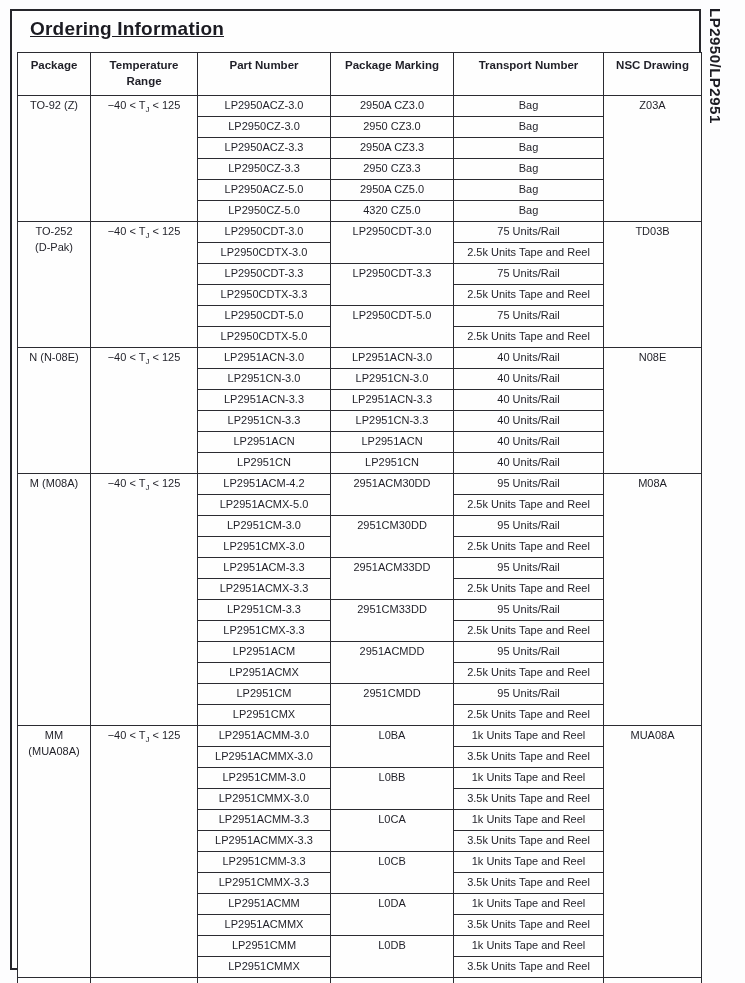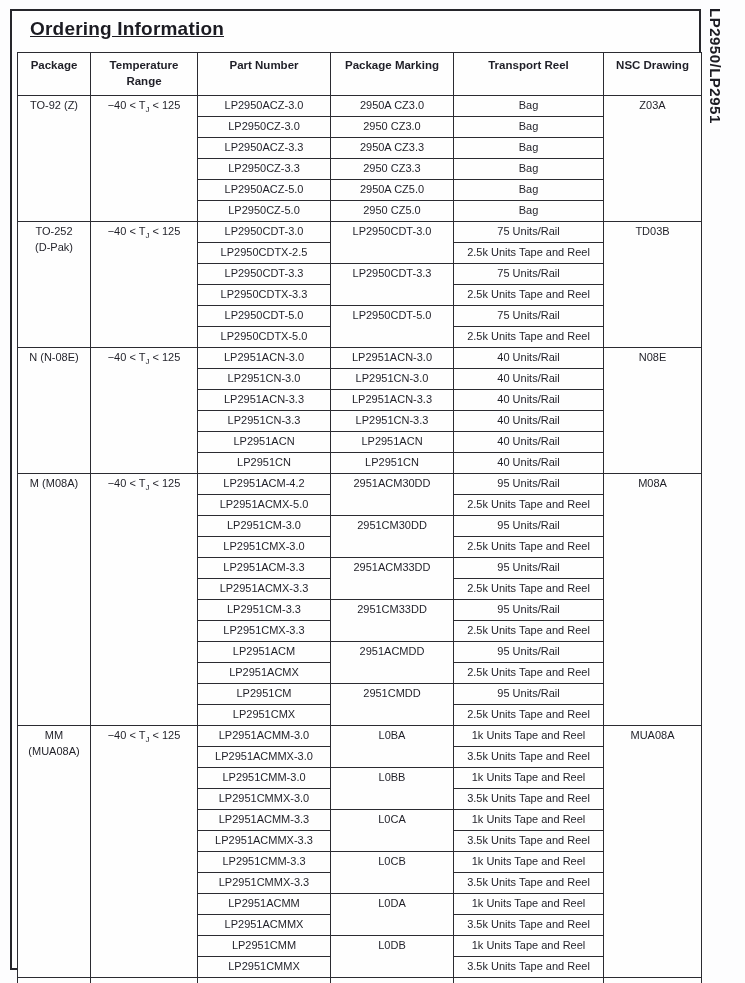--- a/index.html
+++ b/index.html
@@ -63,21 +63,21 @@
     <col style="width:123px">
       <col style="width:150px">
       <col style="width:98px">
   </colgroup>
   <thead>
     <tr>
       <th>Package</th>
       <th>Temperature Range</th>
       <th>Part Number</th>
       <th>Package Marking</th>
-      <th>Transport Reel</th>
+      <th>Transport Number</th>
       <th>NSC Drawing</th>
     </tr>
   </thead>
   <tbody>
       <tr>
         <td rowspan="6" class="pkg">TO-92 (Z)</td>
         <td rowspan="6">−40 &lt; T<sub class="tj">J</sub> &lt; 125</td>
         <td>LP2950ACZ-3.0</td>
         <td>2950A CZ3.0</td>
         <td>Bag</td>
@@ -98,33 +98,33 @@
         <td>2950 CZ3.3</td>
         <td>Bag</td>
       </tr>
       <tr>
         <td>LP2950ACZ-5.0</td>
         <td>2950A CZ5.0</td>
         <td>Bag</td>
       </tr>
       <tr>
         <td>LP2950CZ-5.0</td>
-        <td>2950 CZ5.0</td>
+        <td>4320 CZ5.0</td>
         <td>Bag</td>
       </tr>
       <tr>
         <td rowspan="6" class="pkg mark-multiline">TO-252<br>(D-Pak)</td>
         <td rowspan="6">−40 &lt; T<sub class="tj">J</sub> &lt; 125</td>
         <td>LP2950CDT-3.0</td>
         <td rowspan="2">LP2950CDT-3.0</td>
         <td>75 Units/Rail</td>
         <td rowspan="6">TD03B</td>
       </tr>
       <tr>
-        <td>LP2950CDTX-2.5</td>
+        <td>LP2950CDTX-3.0</td>
         <td>2.5k Units Tape and Reel</td>
       </tr>
       <tr>
         <td>LP2950CDT-3.3</td>
         <td rowspan="2">LP2950CDT-3.3</td>
         <td>75 Units/Rail</td>
       </tr>
       <tr>
         <td>LP2950CDTX-3.3</td>
         <td>2.5k Units Tape and Reel</td>

